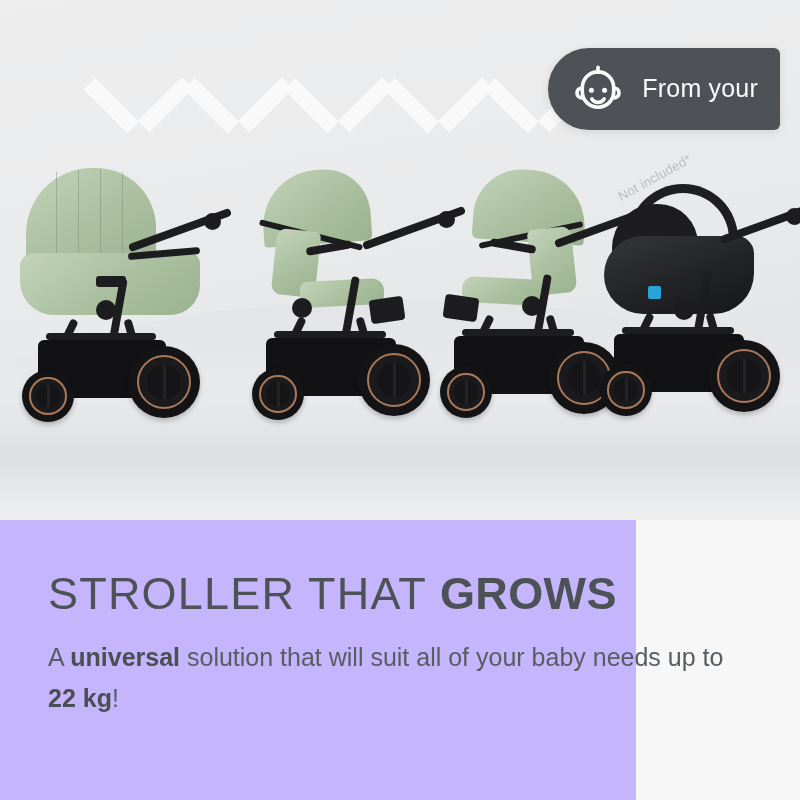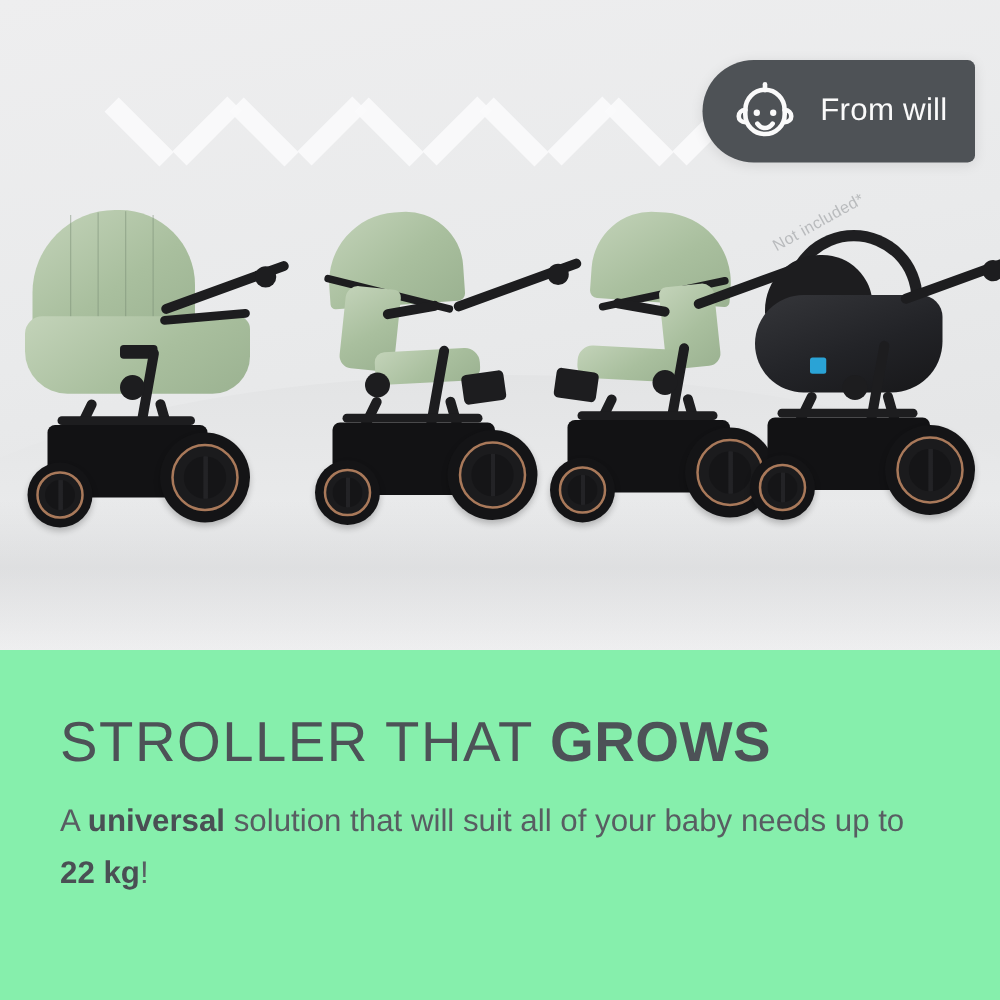--- a/index.html
+++ b/index.html
@@ -78,21 +78,21 @@
   }
   .hood-rib {
     position:absolute; top:0; bottom:0; width:1px; background: rgba(120,140,115,.45);
   }
   .notincl {
     position: absolute; color: #b9bbbd; font-size: 13px; font-weight: 400;
     letter-spacing: .3px; transform: rotate(-29deg); white-space: nowrap;
   }
 
   
-  .copy { position: absolute; left: 0; top: 520px; width: 800px; height: 280px; background: #86efac; }
+  .copy { position: absolute; left: 0; top: 520px; width: 636px; height: 280px; background: #c4b5fd; }
   .headline {
     position: absolute; left: 48px; top: 48px;
     font-size: 45px; font-weight: 300; color: #4d5257; letter-spacing: 1.2px;
     white-space: nowrap;
   }
   .headline .b { font-weight: 700; letter-spacing: .4px; }
   .sub {
     position: absolute; left: 48px; top: 117px; width: 700px;
     font-size: 25px; font-weight: 300; color: #585d62; line-height: 1.62;
   }
@@ -233,21 +233,21 @@
             <path d="M14 32c-3.6 0-6 2.5-6 5.6s2.4 5.6 6 5.6"></path>
             <path d="M50 32c3.6 0 6 2.5 6 5.6s-2.4 5.6-6 5.6"></path>
             <path d="M14 32v4c0 10 8 18 18 18s18-8 18-18v-4"></path>
             <path d="M25 44.5c1.8 2.6 4.3 4 7 4s5.2-1.4 7-4"></path>
           </g>
           <circle cx="24.5" cy="34.5" r="2.9" fill="#fafafa"></circle>
           <circle cx="39.5" cy="34.5" r="2.9" fill="#fafafa"></circle>
         </svg>
       </span>
       <span class="badge-text">
-        <div class="badge-line">From will</div>
+        <div class="badge-line">From your</div>
       </span>
     </div>
   </div>
 
   <div class="copy">
     <div class="headline"><span>STROLLER THAT </span><span class="b">GROWS</span></div>
     <div class="sub"><span>A </span><span class="b">universal</span><span> solution that will suit all of your baby needs up to </span><span class="b">22 kg</span><span>!</span></div>
   </div>
 </div>
 

